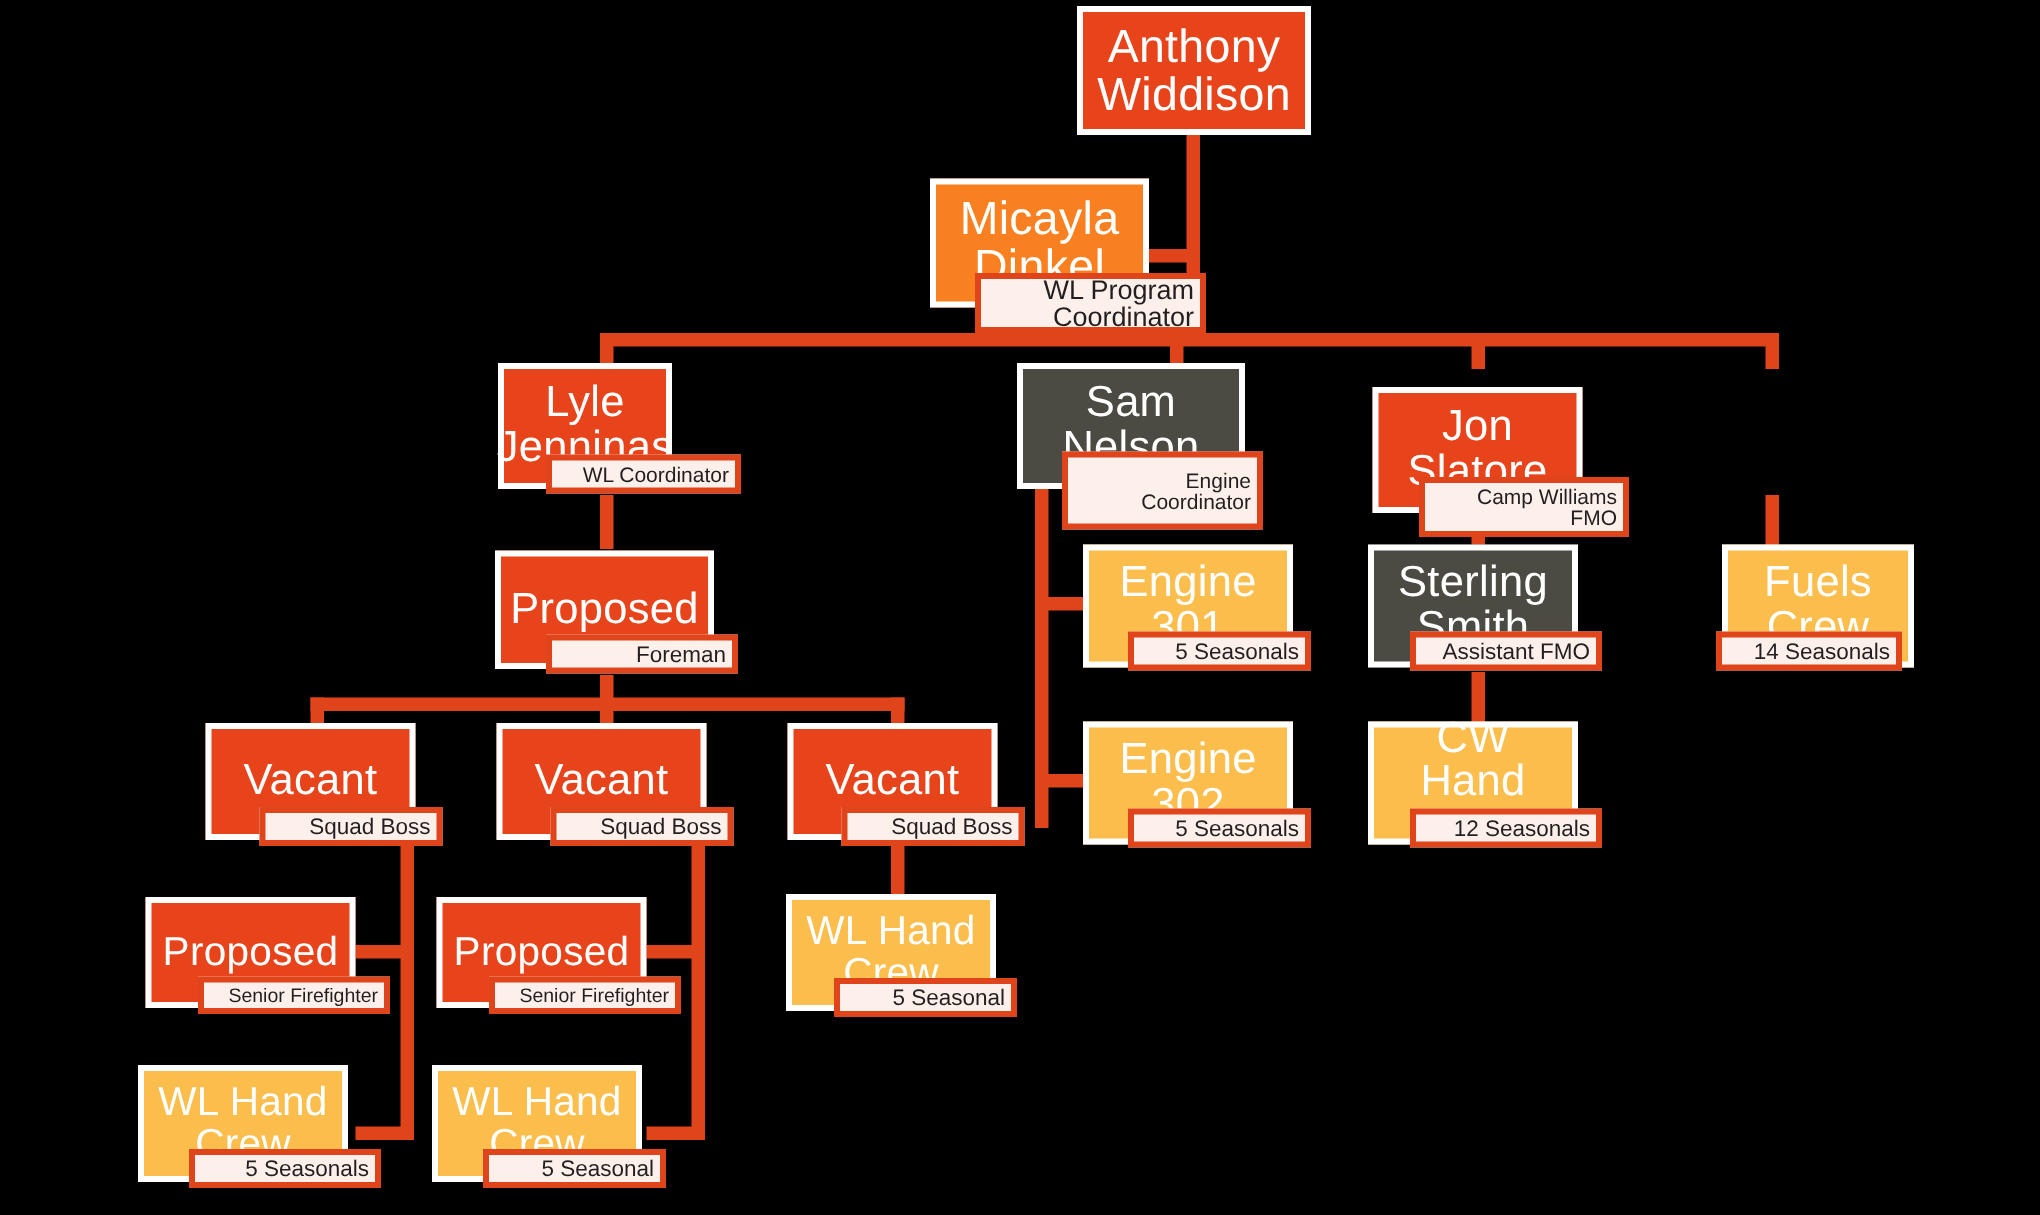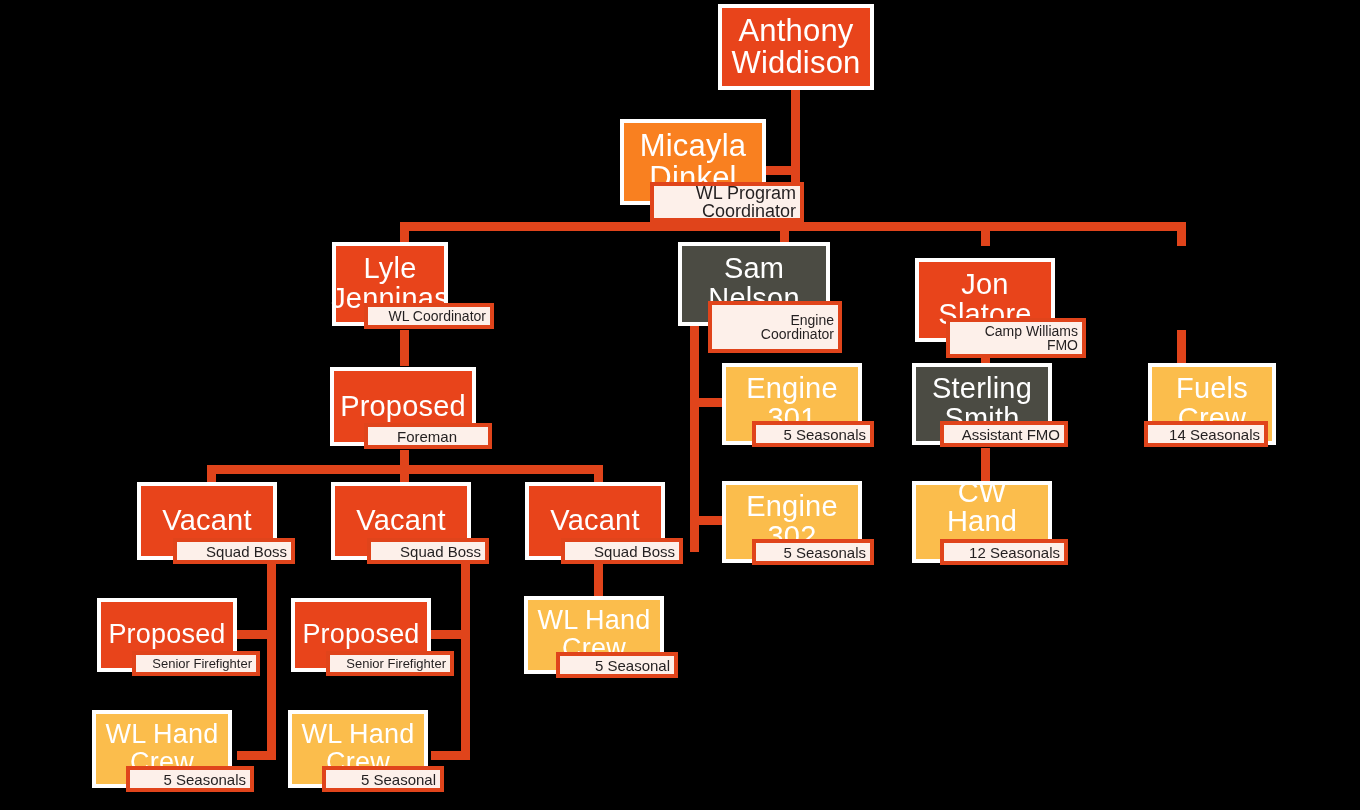--- a/index.html
+++ b/index.html
@@ -128,21 +128,21 @@
     <div class="tag" style="left:31px;top:60px;width:140px;height:40px;font-size:14px;white-space:normal;">
       <span>Camp Williams FMO</span>
     </div>
   </div>
 
 
   <div class="node fill-red" style="left:330px;top:367px;width:146px;height:79px;">
     <div class="body" style="width:146px;height:79px;font-size:29px;">
       <span>Proposed</span>
     </div>
-    <div class="tag" style="left:34px;top:56px;width:128px;height:26px;font-size:15px;justify-content:center;">
+    <div class="tag" style="left:34px;top:56px;width:128px;height:26px;font-size:15px;">
       <span>Foreman</span>
     </div>
   </div>
 
   <div class="node fill-amber" style="left:722px;top:363px;width:140px;height:82px;">
     <div class="body" style="width:140px;height:82px;font-size:29px;">
       <span>Engine 301</span>
     </div>
     <div class="tag" style="left:30px;top:58px;width:122px;height:26px;font-size:15px;">
       <span>5 Seasonals</span>

